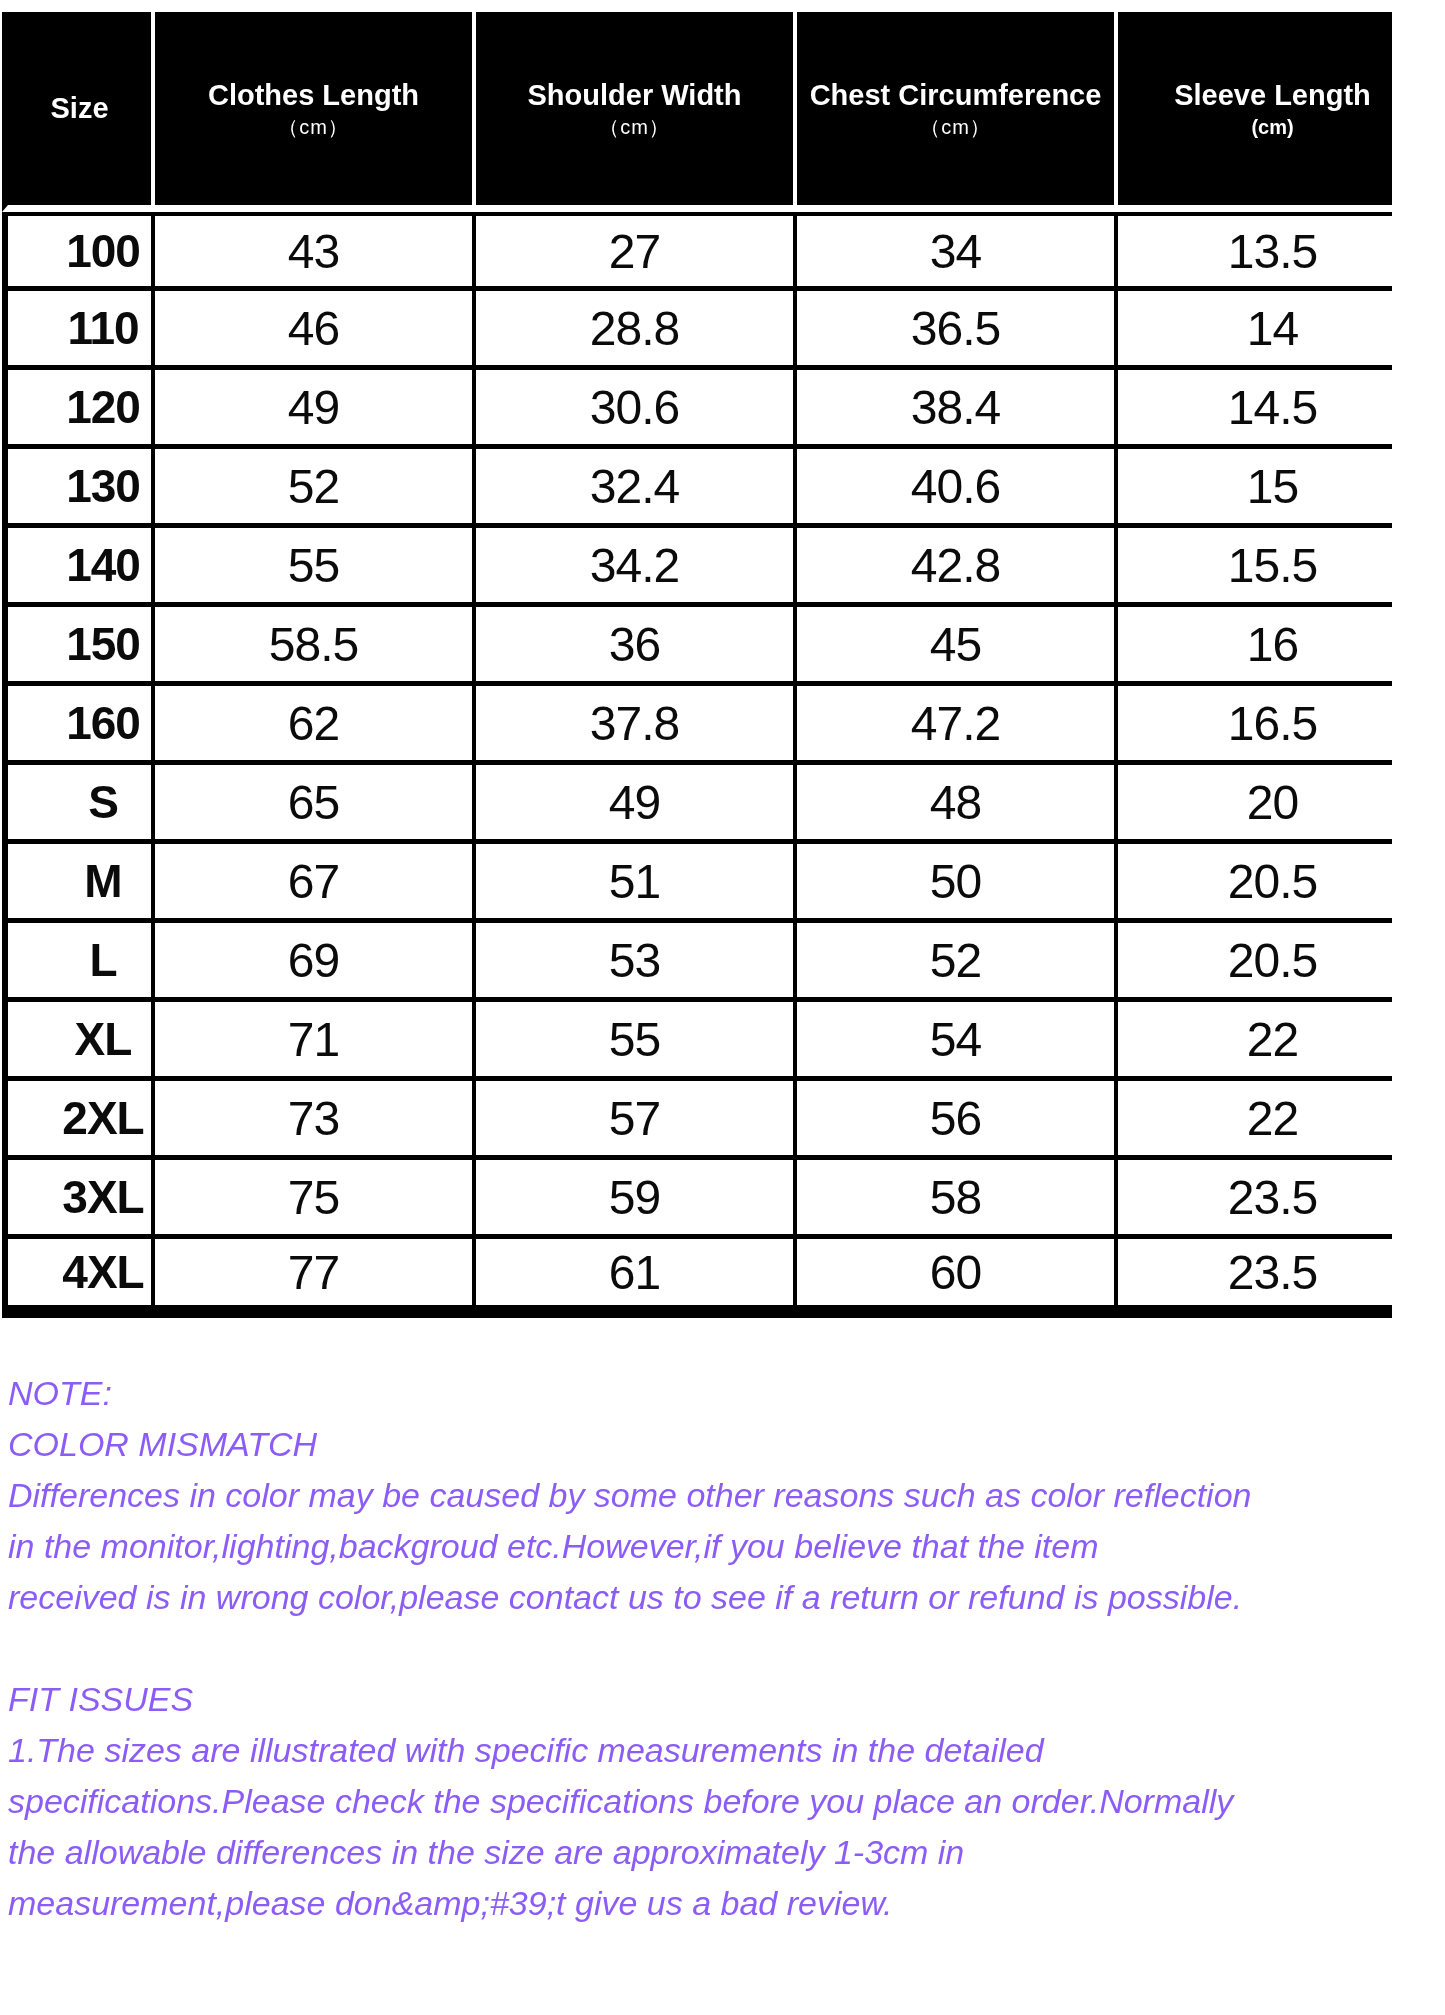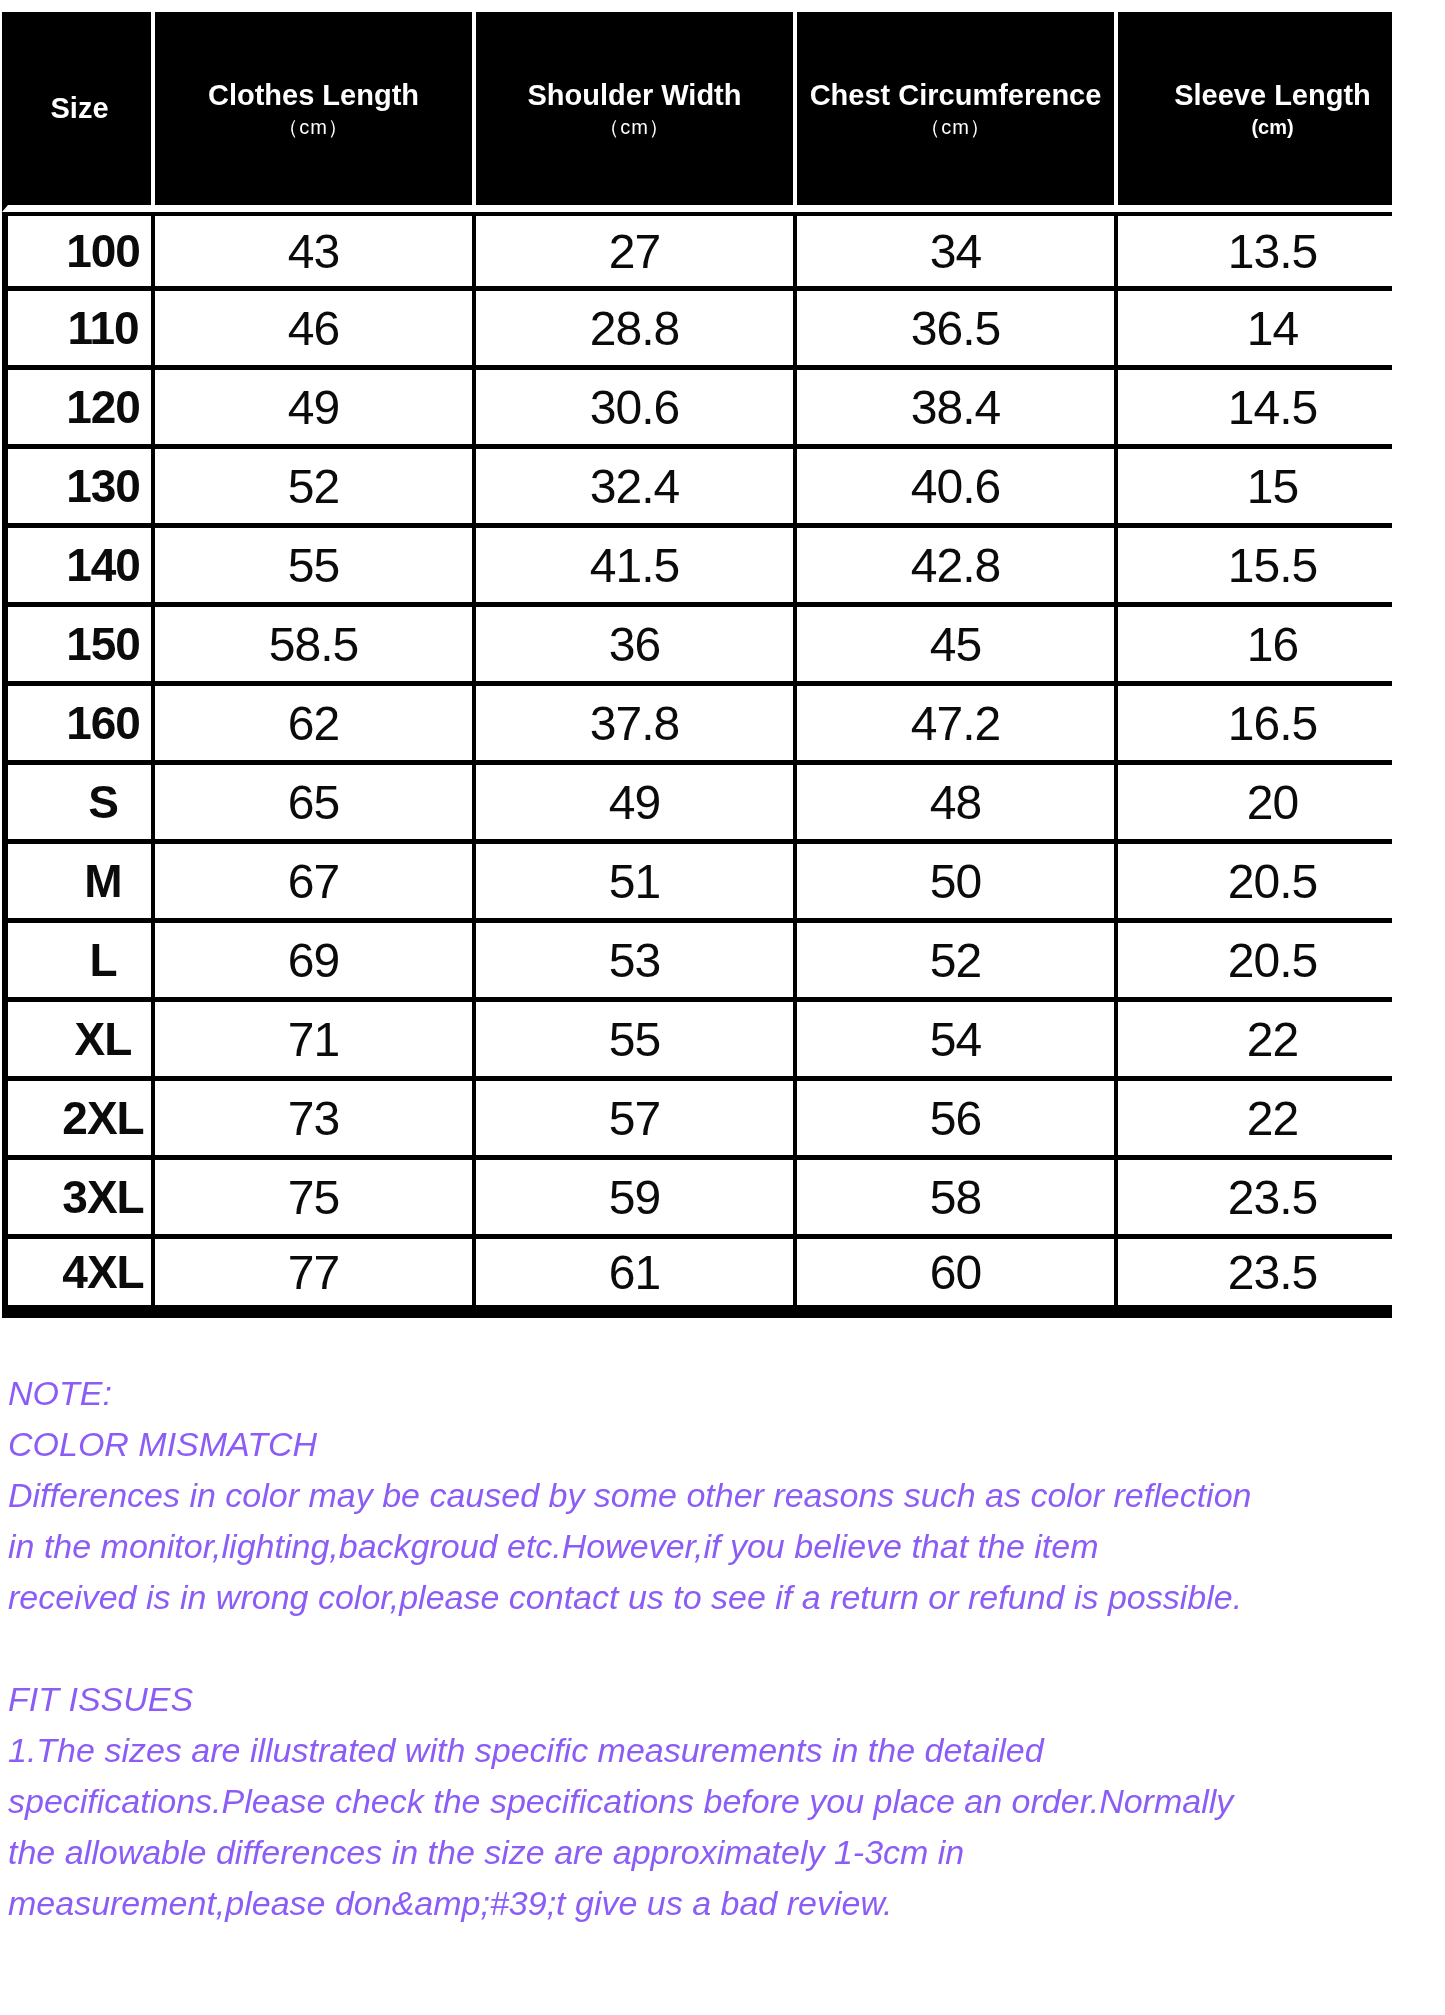--- a/index.html
+++ b/index.html
@@ -142,21 +142,21 @@
         <tr>
           <th>130</th>
           <td>52</td>
           <td>32.4</td>
           <td>40.6</td>
           <td>15</td>
         </tr>
         <tr>
           <th>140</th>
           <td>55</td>
-          <td>41.5</td>
+          <td>34.2</td>
           <td>42.8</td>
           <td>15.5</td>
         </tr>
         <tr>
           <th>150</th>
           <td>58.5</td>
           <td>36</td>
           <td>45</td>
           <td>16</td>
         </tr>

